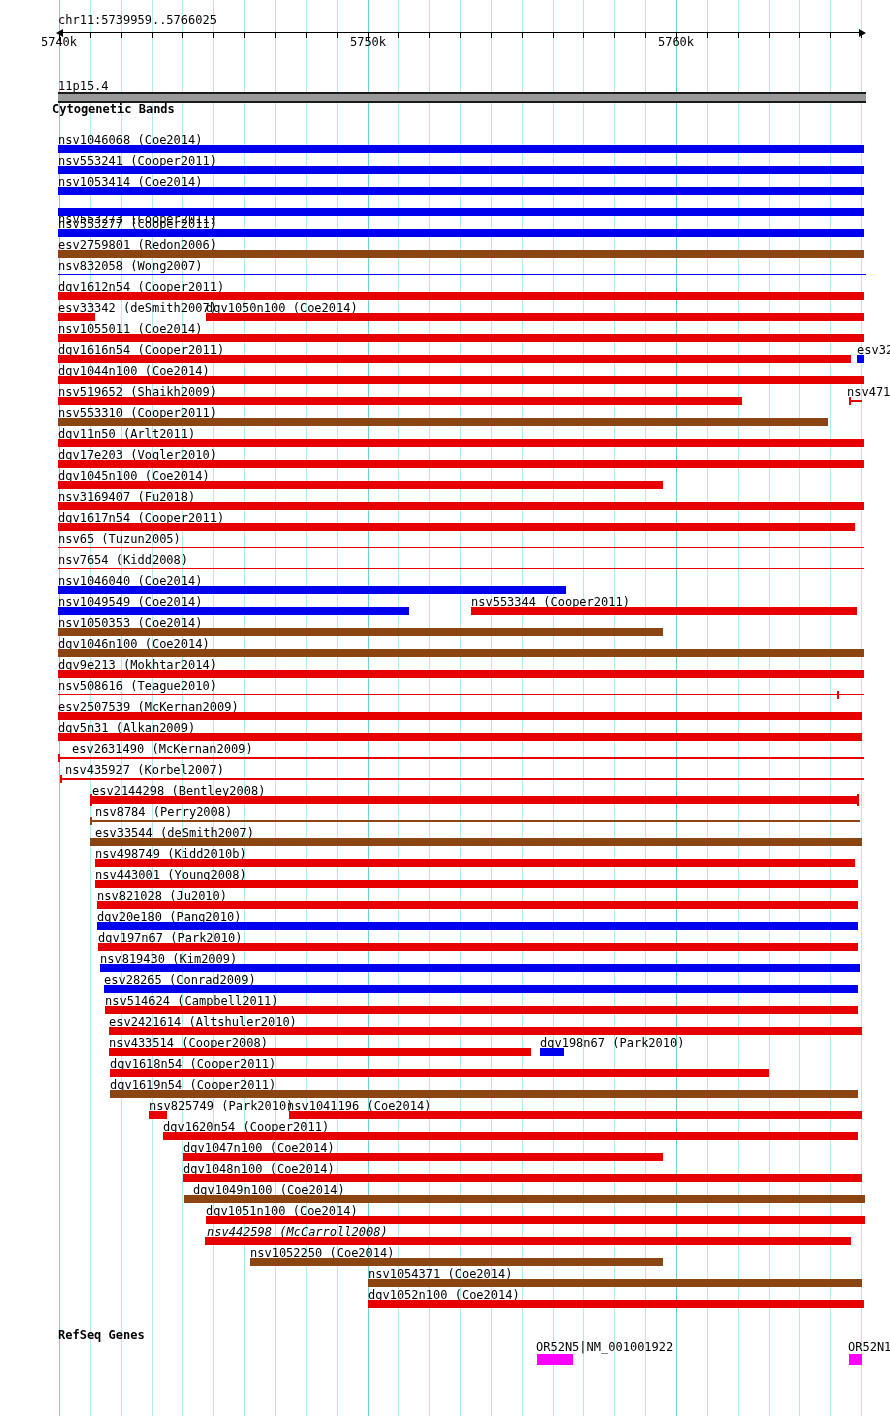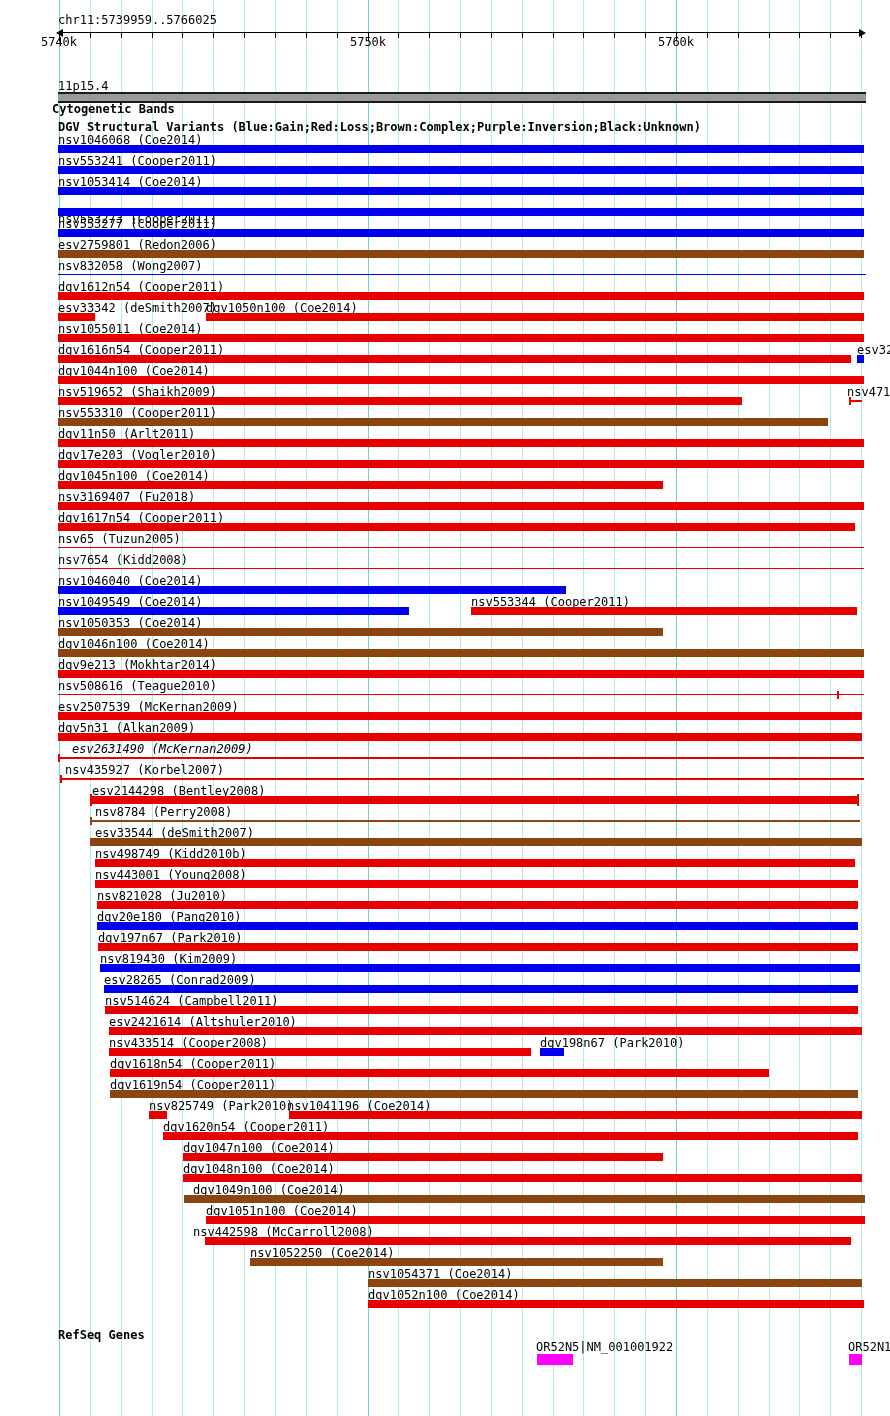--- a/index.html
+++ b/index.html
@@ -90,21 +90,20 @@
       <div class="rtick" style="left: 861px; top: 32px; height: 6px;"></div>
       <div class="tick-label" style="left: 59px; top: 36px;">5740k</div>
       <div class="tick-label" style="left: 368px; top: 36px;">5750k</div>
       <div class="tick-label" style="left: 676px; top: 36px;">5760k</div>
     </div>
 
   <div class="abs heading" style="left:52px;top:67px;margin-top:36px;">Cytogenetic Bands</div>
   <div class="abs lbl" style="left:58px;top:80px;">11p15.4</div>
   <div id="cytoband" class="cytoband" style="left: 58px; top: 92px; width: 808px; height: 7px;"></div>
 
-  <div class="abs heading" style="left:58px;top:121px;">DGV Structural Variants (Blue:Gain;Red:Loss;Brown:Complex;Purple:Inversion;Black:Unknown)</div>
   <div id="dgv-rows">
       <div class="abs lbl" style="left: 58px; top: 134px;">nsv1046068 (Coe2014)</div>
       <div class="bar" style="left: 58px; top: 145px; width: 806px; height: 8px; background: rgb(0, 0, 238);"></div>
       <div class="abs lbl" style="left: 58px; top: 155px;">nsv553241 (Cooper2011)</div>
       <div class="bar" style="left: 58px; top: 166px; width: 806px; height: 8px; background: rgb(0, 0, 238);"></div>
       <div class="abs lbl" style="left: 58px; top: 176px; text-align: right;">nsv1053414 (Coe2014)</div>
       <div class="bar" style="left: 58px; top: 187px; width: 806px; height: 8px; background: rgb(0, 0, 238);"></div>
       <div class="abs lbl" style="left: 58px; top: 197px; margin-top: 16px;">nsv553273 (Cooper2011)</div>
       <div class="bar" style="left: 58px; top: 208px; width: 806px; height: 8px; background: rgb(0, 0, 238);"></div>
       <div class="abs lbl" style="left: 58px; top: 218px;">nsv553277 (Cooper2011)</div>
@@ -160,21 +159,21 @@
       <div class="bar" style="left: 58px; top: 649px; width: 806px; height: 8px; background: rgb(139, 69, 19);"></div>
       <div class="abs lbl" style="left: 58px; top: 659px;">dgv9e213 (Mokhtar2014)</div>
       <div class="bar" style="left: 58px; top: 670px; width: 806px; height: 8px; background: rgb(230, 0, 0);"></div>
       <div class="abs lbl" style="left: 58px; top: 680px;">nsv508616 (Teague2010)</div>
       <div class="bar" style="left: 58px; top: 694px; width: 806px; height: 1px; background: rgb(230, 0, 0);"></div>
       <div class="vtick" style="left: 837px; top: 691px; height: 8px; background: rgb(230, 0, 0);"></div>
       <div class="abs lbl" style="left: 58px; top: 701px;">esv2507539 (McKernan2009)</div>
       <div class="bar" style="left: 58px; top: 712px; width: 804px; height: 8px; background: rgb(230, 0, 0);"></div>
       <div class="abs lbl" style="left: 58px; top: 722px;">dgv5n31 (Alkan2009)</div>
       <div class="bar" style="left: 58px; top: 733px; width: 804px; height: 8px; background: rgb(230, 0, 0);"></div>
-      <div class="abs lbl" style="left: 72px; top: 743px; font-style: italic;">esv2631490 (McKernan2009)</div>
+      <div class="abs lbl" style="left: 72px; top: 743px;">esv2631490 (McKernan2009)</div>
       <div class="bar" style="left: 58px; top: 757px; width: 806px; height: 2px; background: rgb(230, 0, 0);"></div>
       <div class="vtick" style="left: 58px; top: 754px; height: 8px; background: rgb(230, 0, 0);"></div>
       <div class="abs lbl" style="left: 65px; top: 764px;">nsv435927 (Korbel2007)</div>
       <div class="bar" style="left: 60px; top: 778px; width: 804px; height: 2px; background: rgb(230, 0, 0);"></div>
       <div class="vtick" style="left: 60px; top: 775px; height: 8px; background: rgb(230, 0, 0);"></div>
       <div class="abs lbl" style="left: 92px; top: 785px;">esv2144298 (Bentley2008)</div>
       <div class="bar" style="left: 90px; top: 796px; width: 768px; height: 8px; background: rgb(230, 0, 0);"></div>
       <div class="vtick" style="left: 90px; top: 794px; height: 12px; background: rgb(230, 0, 0);"></div>
       <div class="vtick" style="left: 857px; top: 794px; height: 12px; background: rgb(230, 0, 0);"></div>
       <div class="abs lbl" style="left: 95px; top: 806px;">nsv8784 (Perry2008)</div>
@@ -215,21 +214,21 @@
       <div class="abs lbl" style="left: 163px; top: 1121px;">dgv1620n54 (Cooper2011)</div>
       <div class="bar" style="left: 163px; top: 1132px; width: 695px; height: 8px; background: rgb(230, 0, 0);"></div>
       <div class="abs lbl" style="left: 183px; top: 1142px;">dgv1047n100 (Coe2014)</div>
       <div class="bar" style="left: 183px; top: 1153px; width: 480px; height: 8px; background: rgb(230, 0, 0);"></div>
       <div class="abs lbl" style="left: 183px; top: 1163px;">dgv1048n100 (Coe2014)</div>
       <div class="bar" style="left: 183px; top: 1174px; width: 679px; height: 8px; background: rgb(230, 0, 0);"></div>
       <div class="abs lbl" style="left: 193px; top: 1184px;">dgv1049n100 (Coe2014)</div>
       <div class="bar" style="left: 184px; top: 1195px; width: 681px; height: 8px; background: rgb(139, 69, 19);"></div>
       <div class="abs lbl" style="left: 206px; top: 1205px;">dgv1051n100 (Coe2014)</div>
       <div class="bar" style="left: 206px; top: 1216px; width: 659px; height: 8px; background: rgb(230, 0, 0);"></div>
-      <div class="abs lbl" style="left: 193px; top: 1226px;">nsv442598 (McCarroll2008)</div>
+      <div class="abs lbl" style="left: 207px; top: 1226px; font-style: italic;">nsv442598 (McCarroll2008)</div>
       <div class="bar" style="left: 205px; top: 1237px; width: 646px; height: 8px; background: rgb(230, 0, 0);"></div>
       <div class="abs lbl" style="left: 250px; top: 1247px;">nsv1052250 (Coe2014)</div>
       <div class="bar" style="left: 250px; top: 1258px; width: 413px; height: 8px; background: rgb(139, 69, 19);"></div>
       <div class="abs lbl" style="left: 368px; top: 1268px;">nsv1054371 (Coe2014)</div>
       <div class="bar" style="left: 368px; top: 1279px; width: 494px; height: 8px; background: rgb(139, 69, 19);"></div>
       <div class="abs lbl" style="left: 368px; top: 1289px;">dgv1052n100 (Coe2014)</div>
       <div class="bar" style="left: 368px; top: 1300px; width: 496px; height: 8px; background: rgb(230, 0, 0);"></div>
     </div>
 
   <div class="abs heading" style="left:58px;top:1329px;">RefSeq Genes</div>

